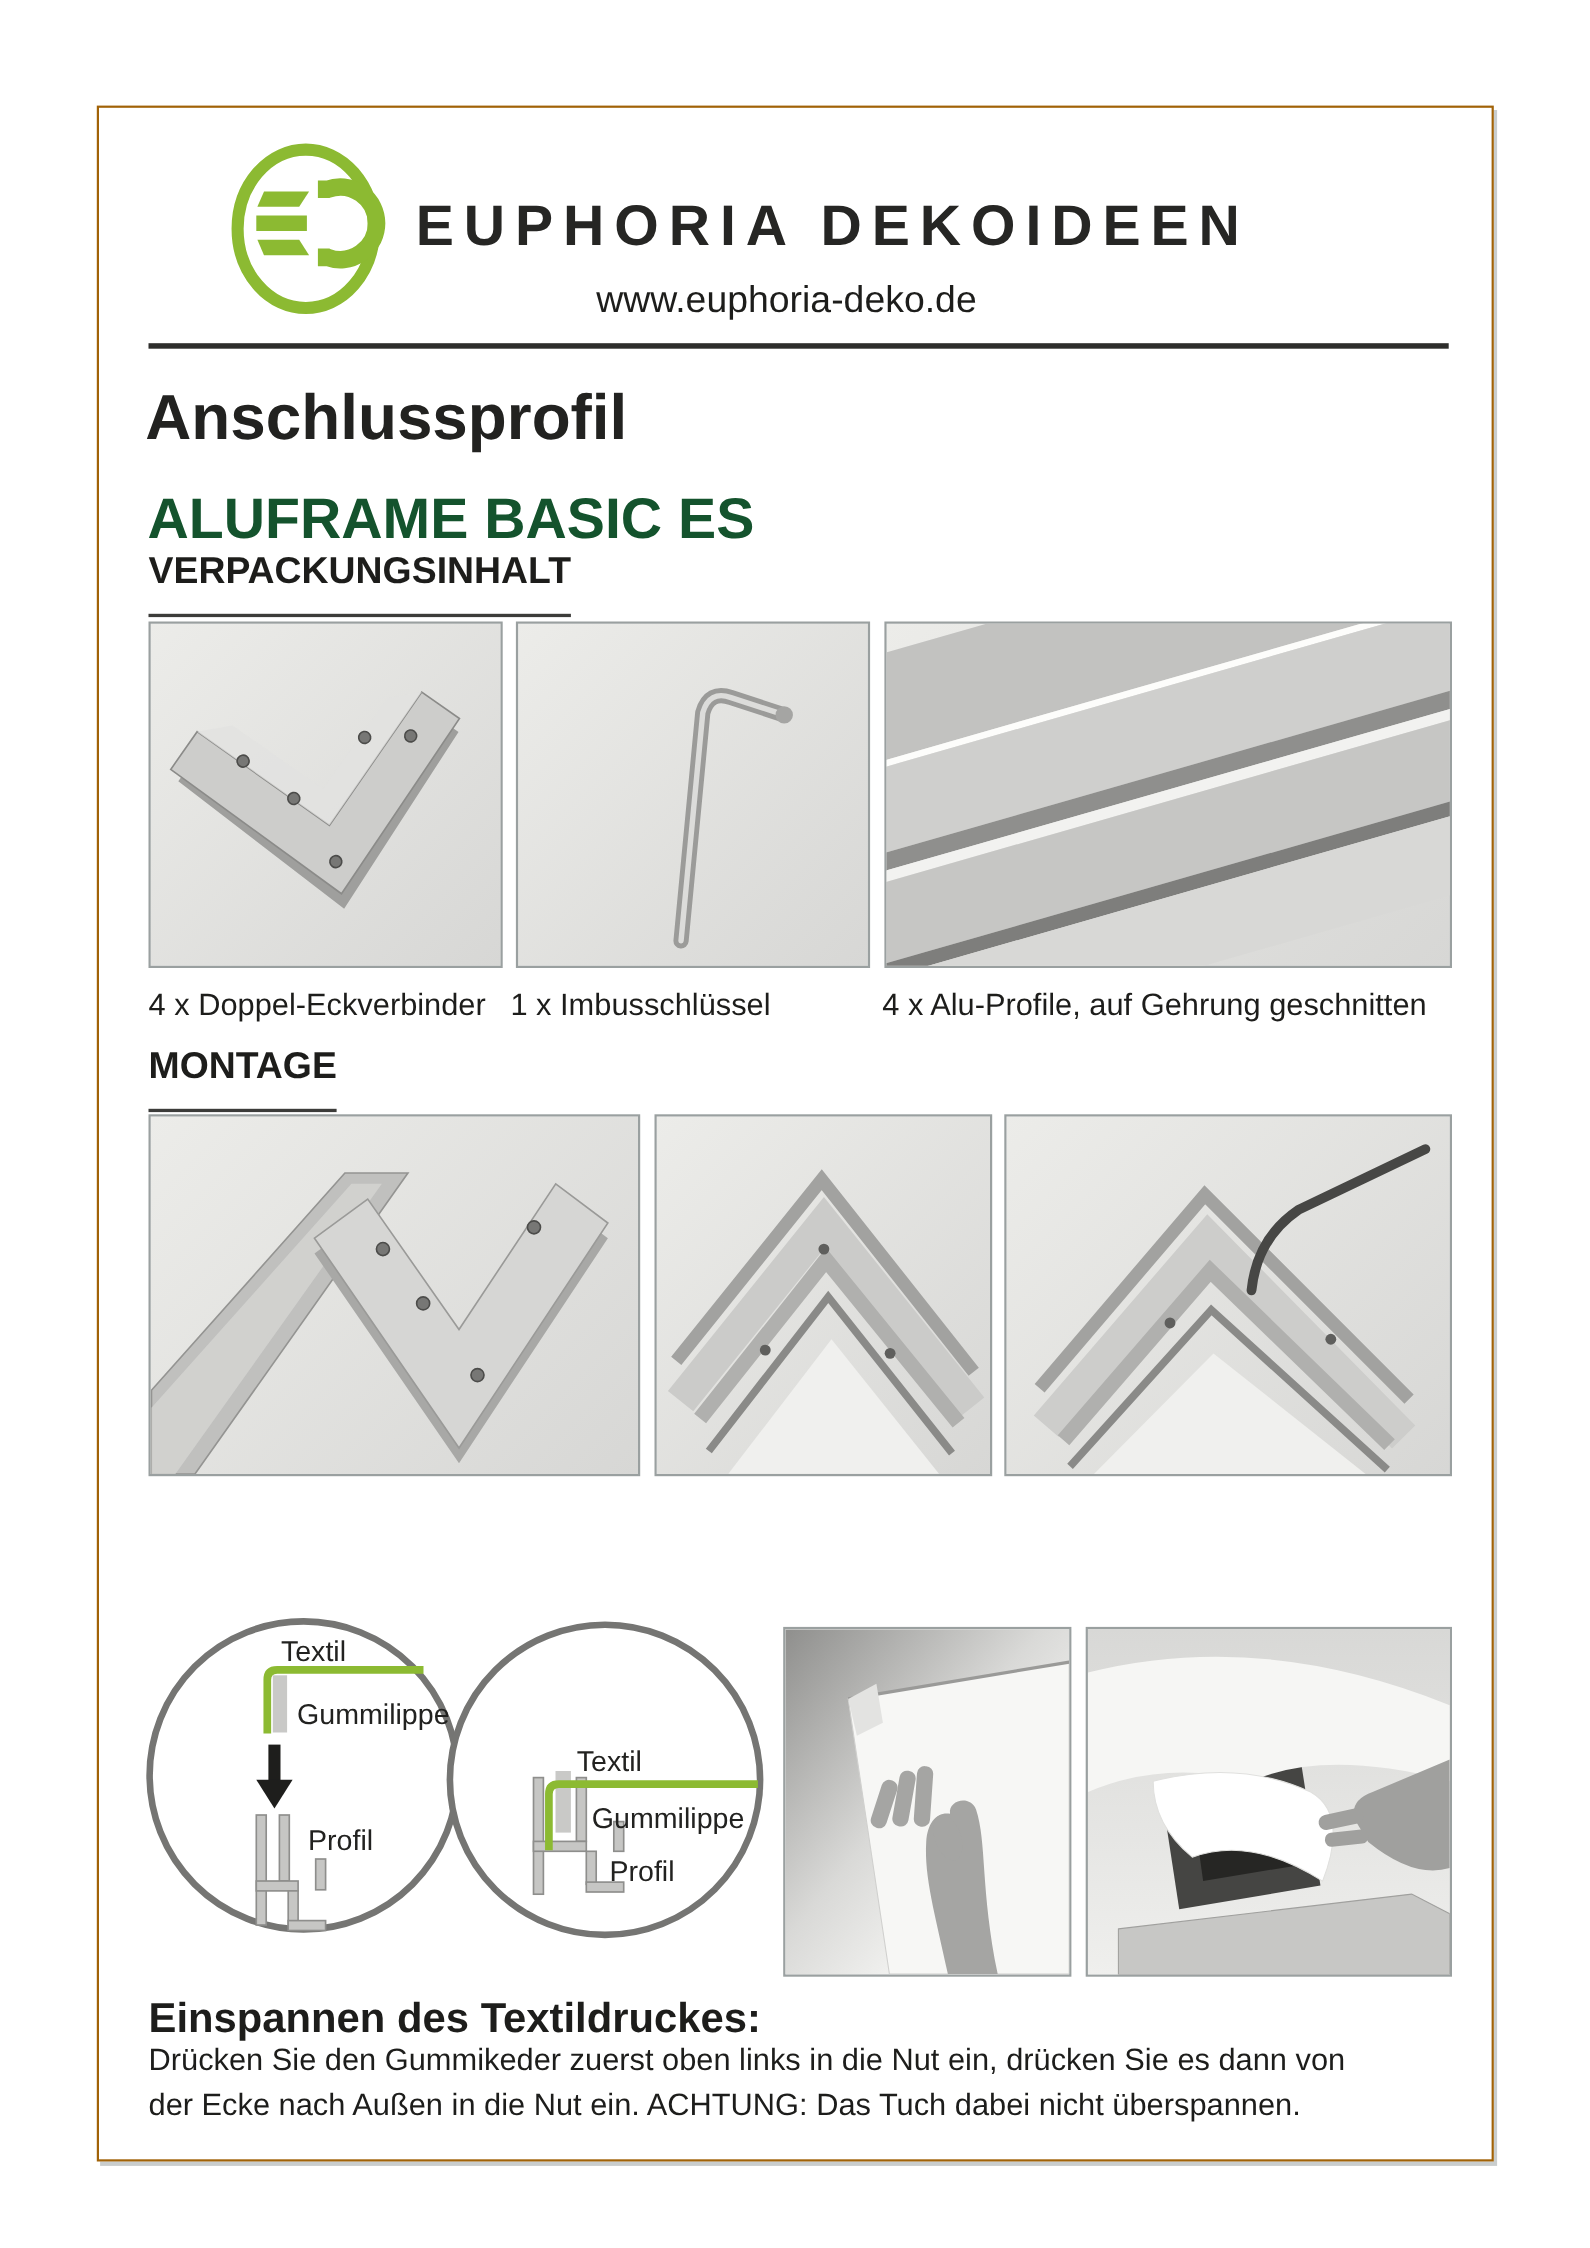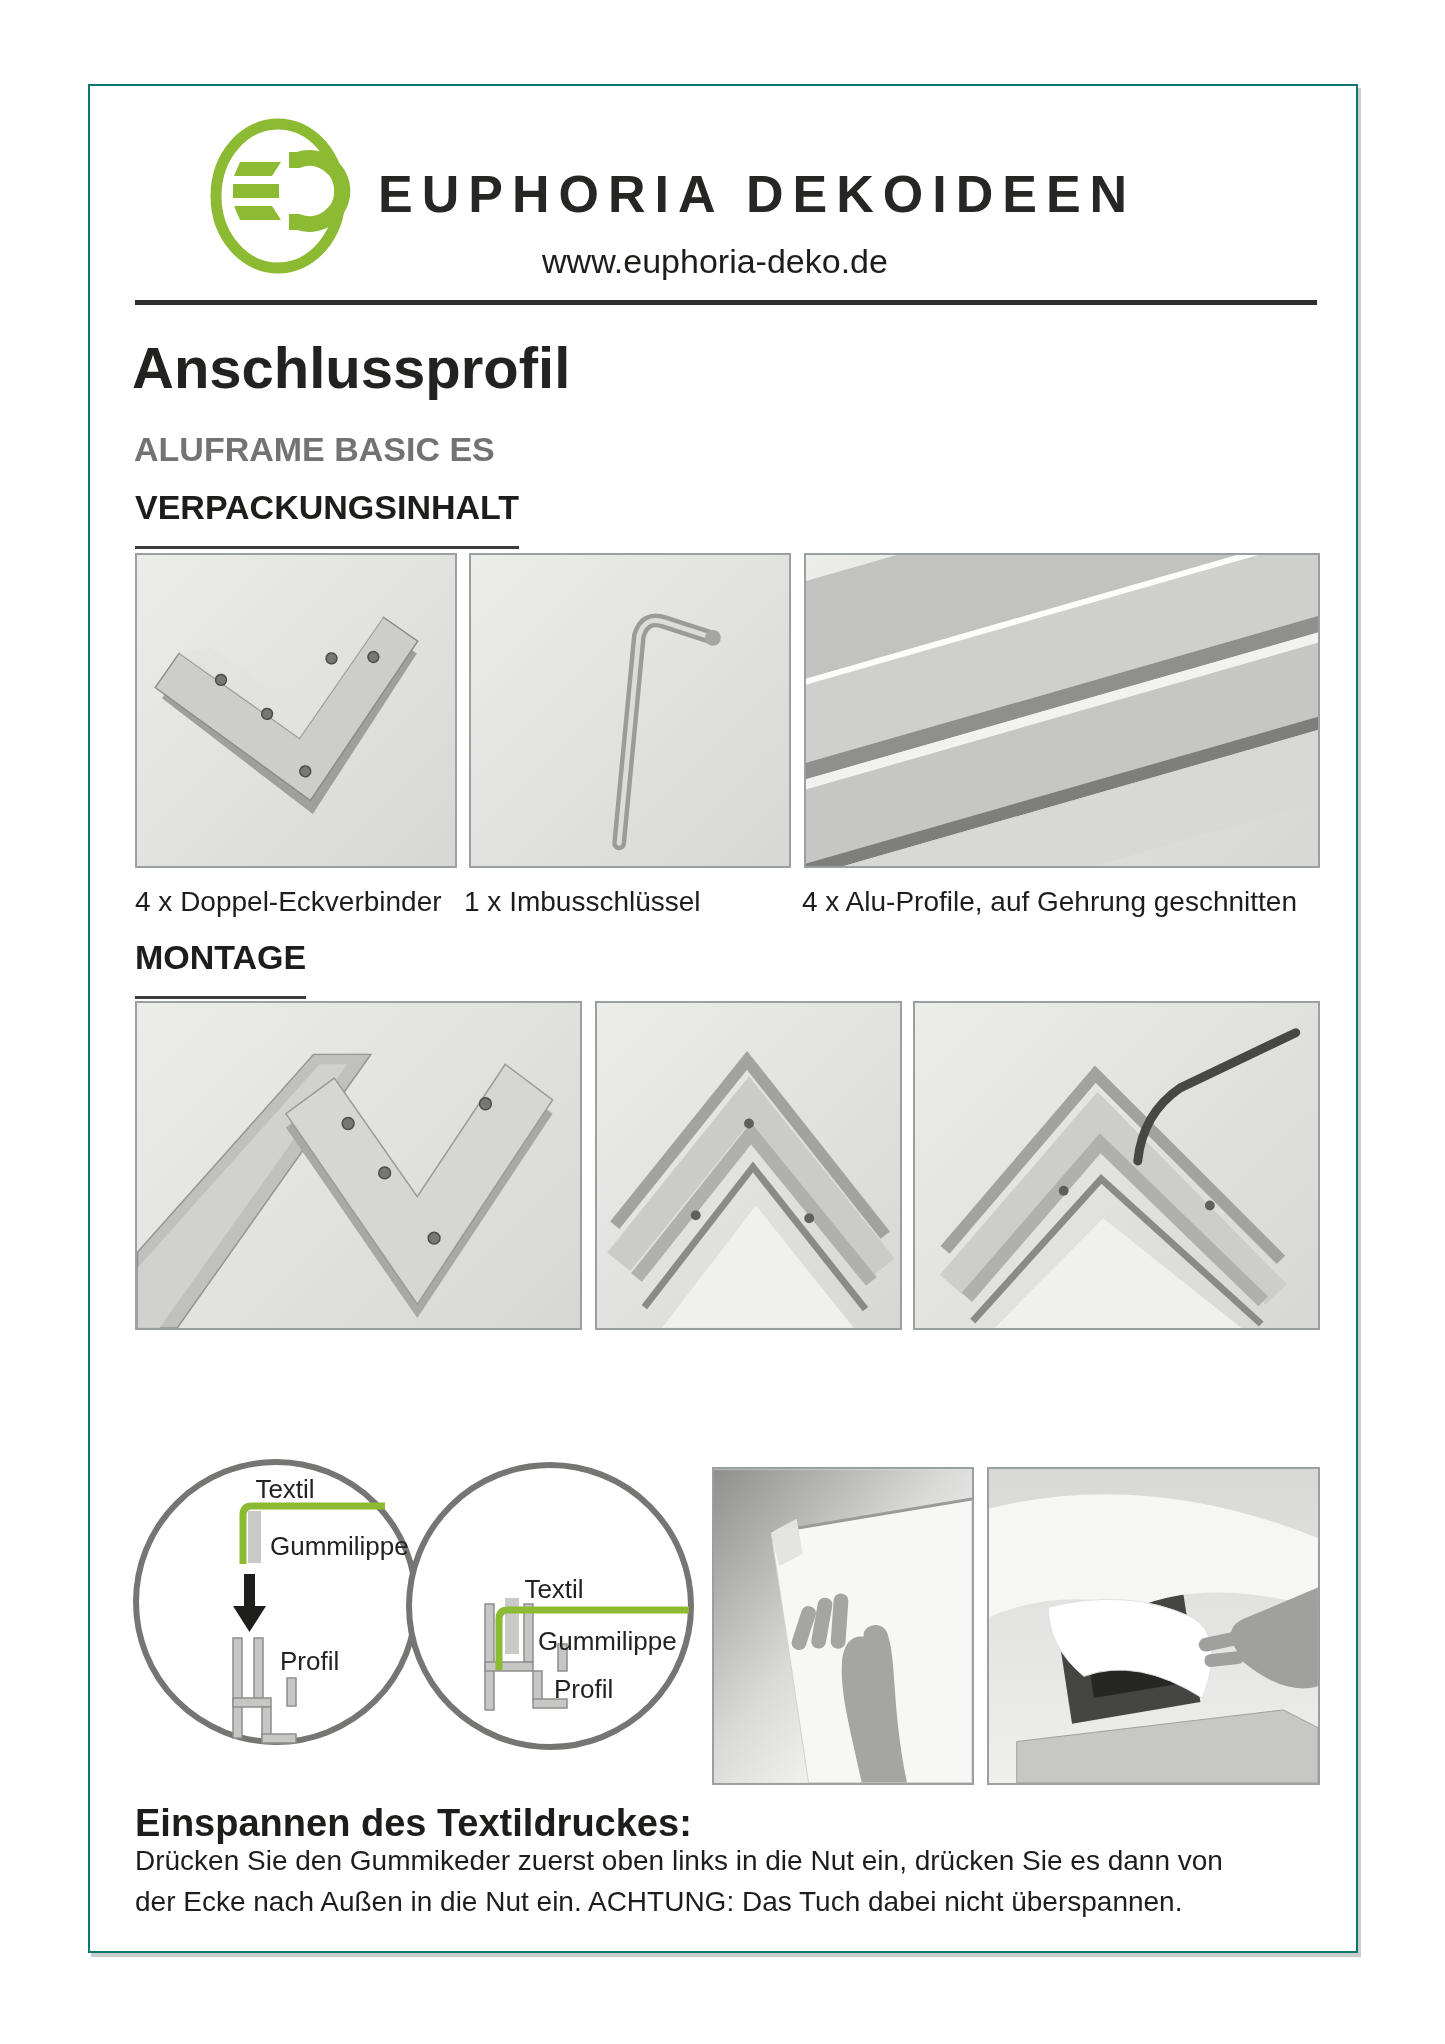--- a/index.html
+++ b/index.html
@@ -1,25 +1,25 @@
 <!DOCTYPE html>
 <html><head>
 <meta charset="utf-8">
 <style>
   html,body{margin:0;padding:0;background:#ffffff;}
   .canvas{position:relative;width:1445px;height:2044px;background:#ffffff;
           font-family:"Liberation Sans",sans-serif;color:#1d1d1b;overflow:hidden;}
-  .sheet{position:absolute;left:88px;top:84px;width:1266px;height:1865px;
-         background:#ffffff;border:2px solid #0f766e;box-shadow:3px 4px 0 #c9cdcd;}
+  .sheet{position:absolute;left:88px;top:96px;width:1266px;height:1865px;
+         background:#ffffff;border:2px solid #a16207;box-shadow:3px 4px 0 #c9cdcd;}
   .abs{position:absolute;}
   .brand-name{font-weight:bold;font-size:52px;letter-spacing:9px;color:#262624;white-space:nowrap;}
   .brand-url{font-size:34px;color:#1d1d1b;text-align:center;}
   .rule{background:#2e2e2c;height:5px;}
   .h1{font-size:58px;font-weight:bold;color:#222220;white-space:nowrap;}
-  .h2{font-size:34px;font-weight:bold;color:#737373;white-space:nowrap;}
+  .h2{font-size:52px;font-weight:bold;color:#14532d;white-space:nowrap;}
   .h3{font-size:34px;font-weight:bold;color:#1d1d1b;display:inline-block;
       border-bottom:3px solid #3c3c3a;padding-bottom:19px;white-space:nowrap;}
   .h4{font-size:38px;font-weight:bold;color:#1d1d1b;white-space:nowrap;}
   .caption{font-size:28px;color:#1d1d1b;white-space:nowrap;}
   .body-text{font-size:28px;line-height:1.48;color:#1d1d1b;white-space:pre-line;}
   .ph{border:2px solid #9aa0a0;background:linear-gradient(135deg,#ecece9,#d7d7d5);box-sizing:border-box;}
   .ph svg{display:block;width:100%;height:100%;}
   .diagram svg{display:block;width:100%;height:100%;}
   text{font-family:"Liberation Sans",sans-serif;}
 </style>

